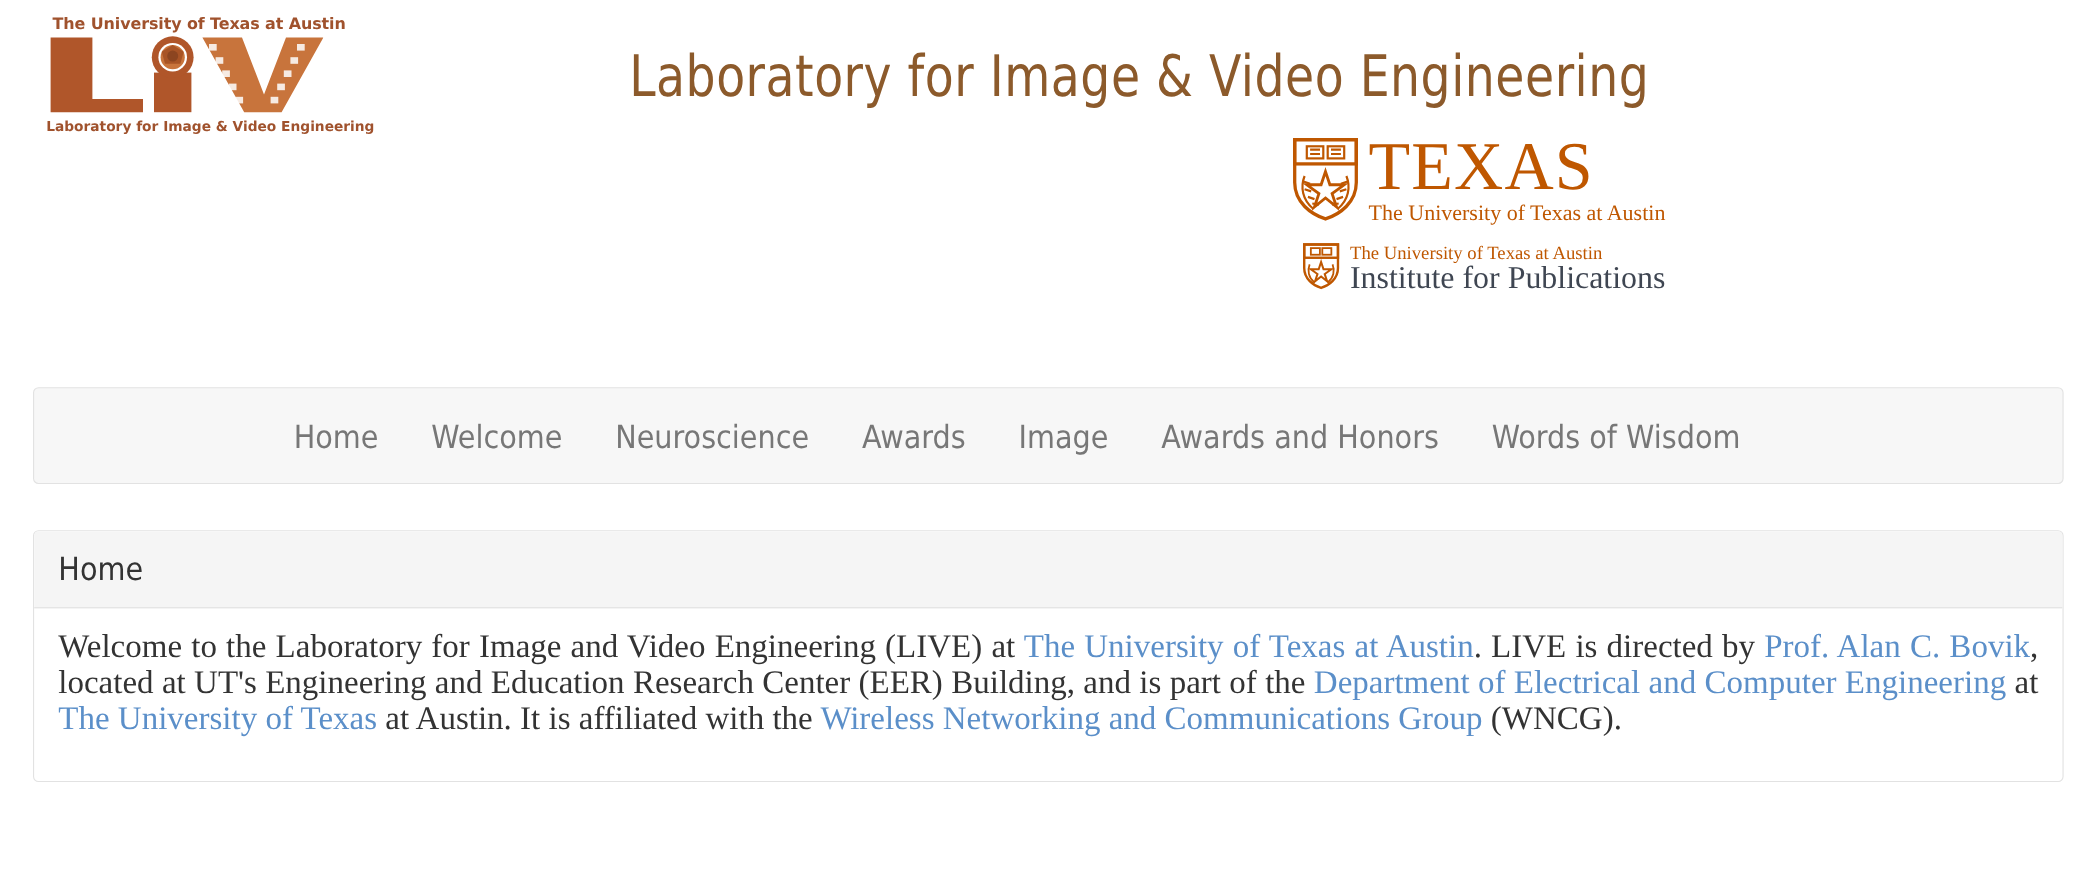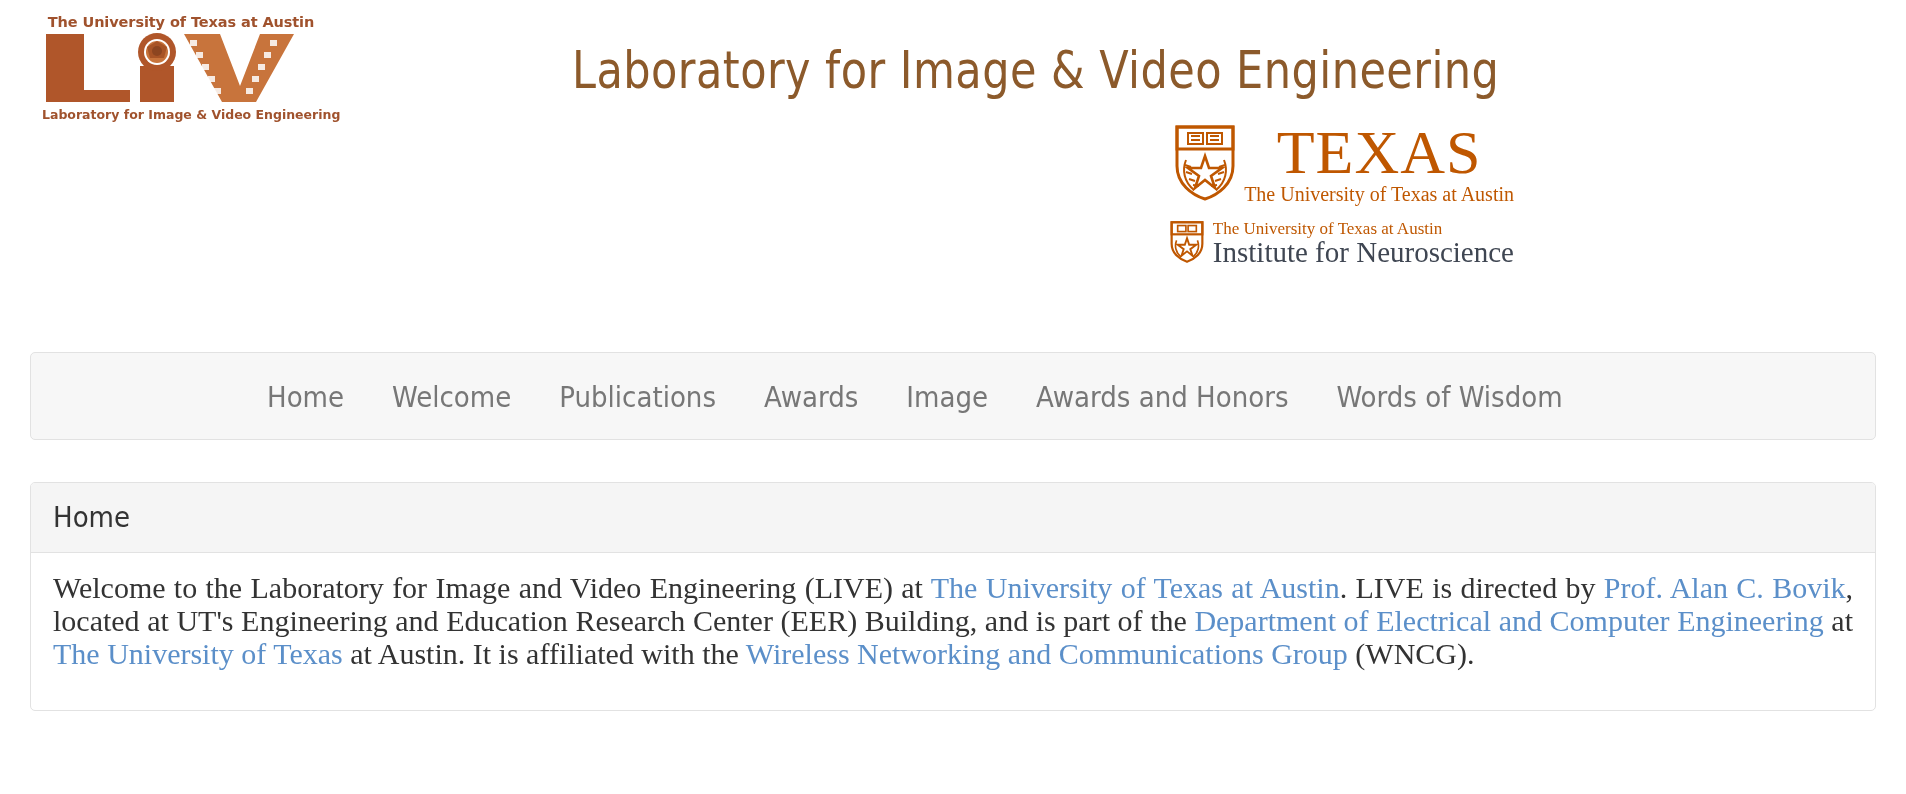--- a/index.html
+++ b/index.html
@@ -82,21 +82,21 @@
 
   
   .texas-lockup {
     position: absolute;
     right: 392px;
     top: 124px;
     display: flex;
     align-items: flex-start;
   }
   .texas-shield { flex: 0 0 auto; margin-right: 8px; }
-  .texas-words { text-align: center; }
+  .texas-words { }
   .texas-big {
     font-family: "Liberation Serif", "DejaVu Serif", serif;
     font-size: 62px;
     line-height: 0.92;
     letter-spacing: 1px;
     color: #bf5700;
     font-weight: 400;
   }
   .texas-small {
     font-family: "Liberation Serif", "DejaVu Serif", serif;
@@ -285,30 +285,30 @@
         </g>
         <path d="M31 32 L35 44 L48 44 L37 52 L41 64 L31 56 L21 64 L25 52 L14 44 L27 44 Z" fill="none" stroke="#bf5700" stroke-width="3.4"></path>
         <g stroke="#bf5700" stroke-width="3" fill="none">
           <path d="M12 36 C8 46 10 58 20 66"></path>
           <path d="M50 36 C54 46 52 58 42 66"></path>
         </g>
       </svg>
     </div>
     <div class="ins-words">
       <div class="ins-line1">The University of Texas at Austin</div>
-      <div class="ins-line2">Institute for Neuroscience</div>
+      <div class="ins-line2">Institute for Publications</div>
     </div>
   </div>
 </div>
 
 <div class="nav-panel">
   <div class="nav-list" id="nav-list">
       <a class="nav-item">Home</a>
       <a class="nav-item">Welcome</a>
-      <a class="nav-item">Publications</a>
+      <a class="nav-item">Neuroscience</a>
       <a class="nav-item">Awards</a>
       <a class="nav-item">Image</a>
       <a class="nav-item">Awards and Honors</a>
       <a class="nav-item">Words of Wisdom</a>
     </div>
 </div>
 
 <div class="content-panel">
   <div class="panel-heading">
     <div class="panel-title">Home</div>

